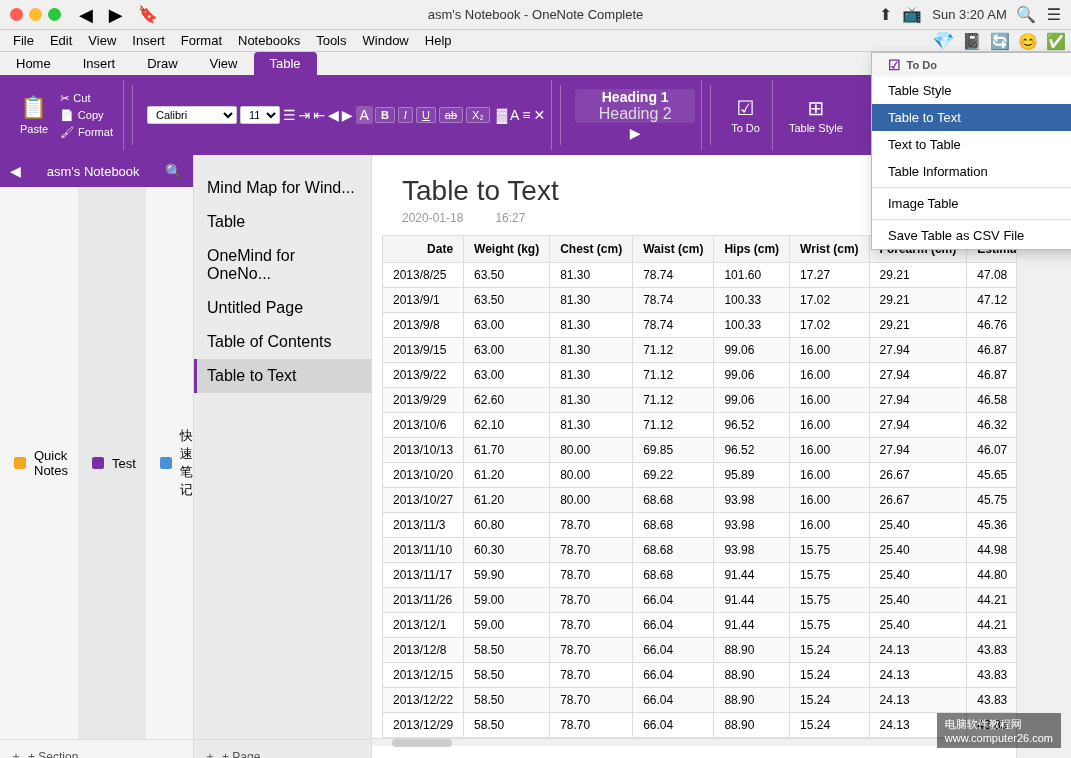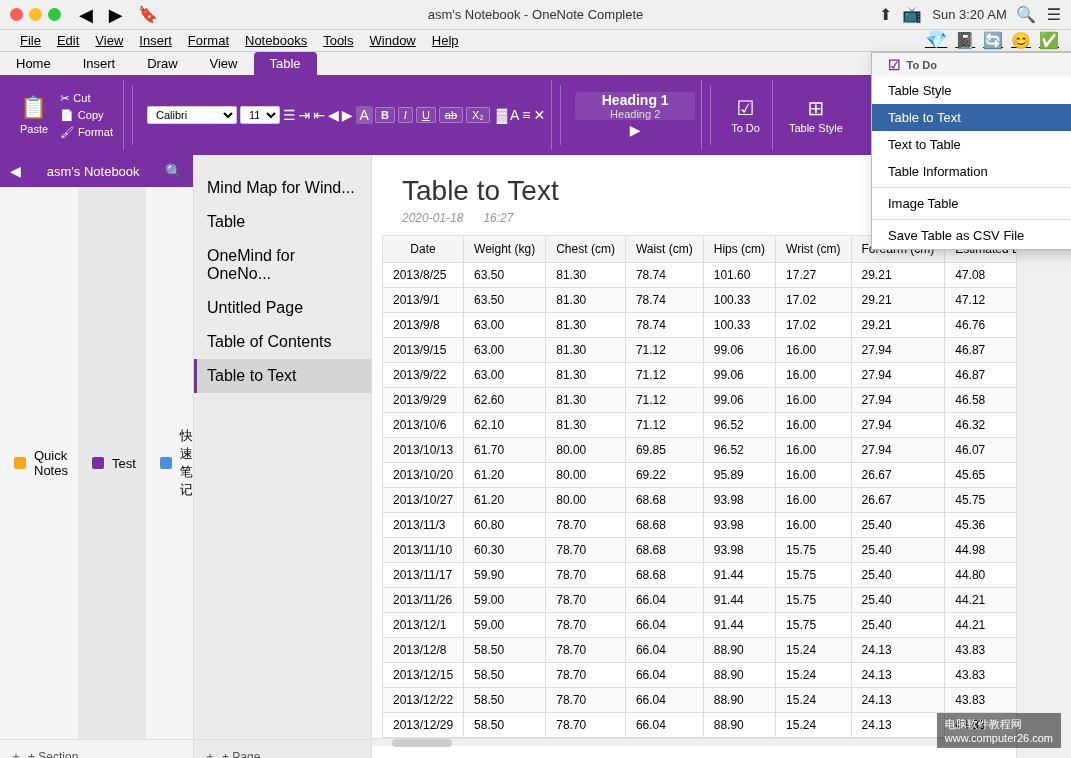--- a/index.html
+++ b/index.html
@@ -21,25 +21,24 @@
     .tl-yellow { background: #febc2e; }
     .tl-green { background: #28c840; }
     .title-center { position: absolute; left: 50%; transform: translateX(-50%); font-size: 13px; color: #333; }
     .title-right { margin-left: auto; display: flex; align-items: center; gap: 10px; font-size: 13px; color: #333; }
 
     
     .menu-bar {
       background: #f0f0f0;
       height: 22px;
       display: flex;
-      align-items: flex-end;
-      padding: 0 12px;
+      align-items: flex-start;
+      padding: 0 5px;
       border-bottom: 1px solid #ccc;
       font-size: 13px;
-      text-decoration: underline;
     }
     .menu-item {
       padding: 0 8px;
       cursor: pointer;
       height: 100%;
       display: flex;
       align-items: center;
     }
     .ribbon-tabs {
       display: flex;
@@ -164,21 +163,21 @@
     .heading-preview {
       display: flex;
       flex-direction: column;
       align-items: center;
       background: rgba(255,255,255,0.1);
       border-radius: 3px;
       padding: 0 12px;
       min-width: 120px;
     }
     .heading-prev-1 { font-size: 14px; font-weight: bold; color: white; }
-    .heading-prev-2 { font-size: 11px; color: #ddd; }
+    .heading-prev-2 { font-size: 16px; color: #ddd; }
 
     
     .main-layout {
       display: flex;
       height: calc(758px - 30px - 22px - 88px);
     }
 
     
     .sidebar {
       width: 194px;
@@ -278,35 +277,34 @@
     .page-title-text {
       font-size: 28px;
       font-weight: 300;
       color: #333;
       margin-bottom: 4px;
     }
     .page-meta {
       font-size: 12px;
       color: #999;
       display: flex;
-      gap: 20px;
-      font-style: italic;
+      gap: 32px;
     }
     .data-table {
       margin: 0 0 0 10px;
       border-collapse: collapse;
       font-size: 12px;
       min-width: 650px;
     }
     .data-table th {
       background: #f5f5f5;
       border: 1px solid #ddd;
       padding: 6px 10px;
-      text-align: center;
-      font-weight: 400;
+      text-align: right;
+      font-weight: 700;
       white-space: nowrap;
       margin-left: 10px;
     }
     .data-table td {
       border: 1px solid #ddd;
       padding: 5px 10px;
       white-space: nowrap;
     }
     .data-table tr:nth-child(even) td { background: #fafafa; }
 

